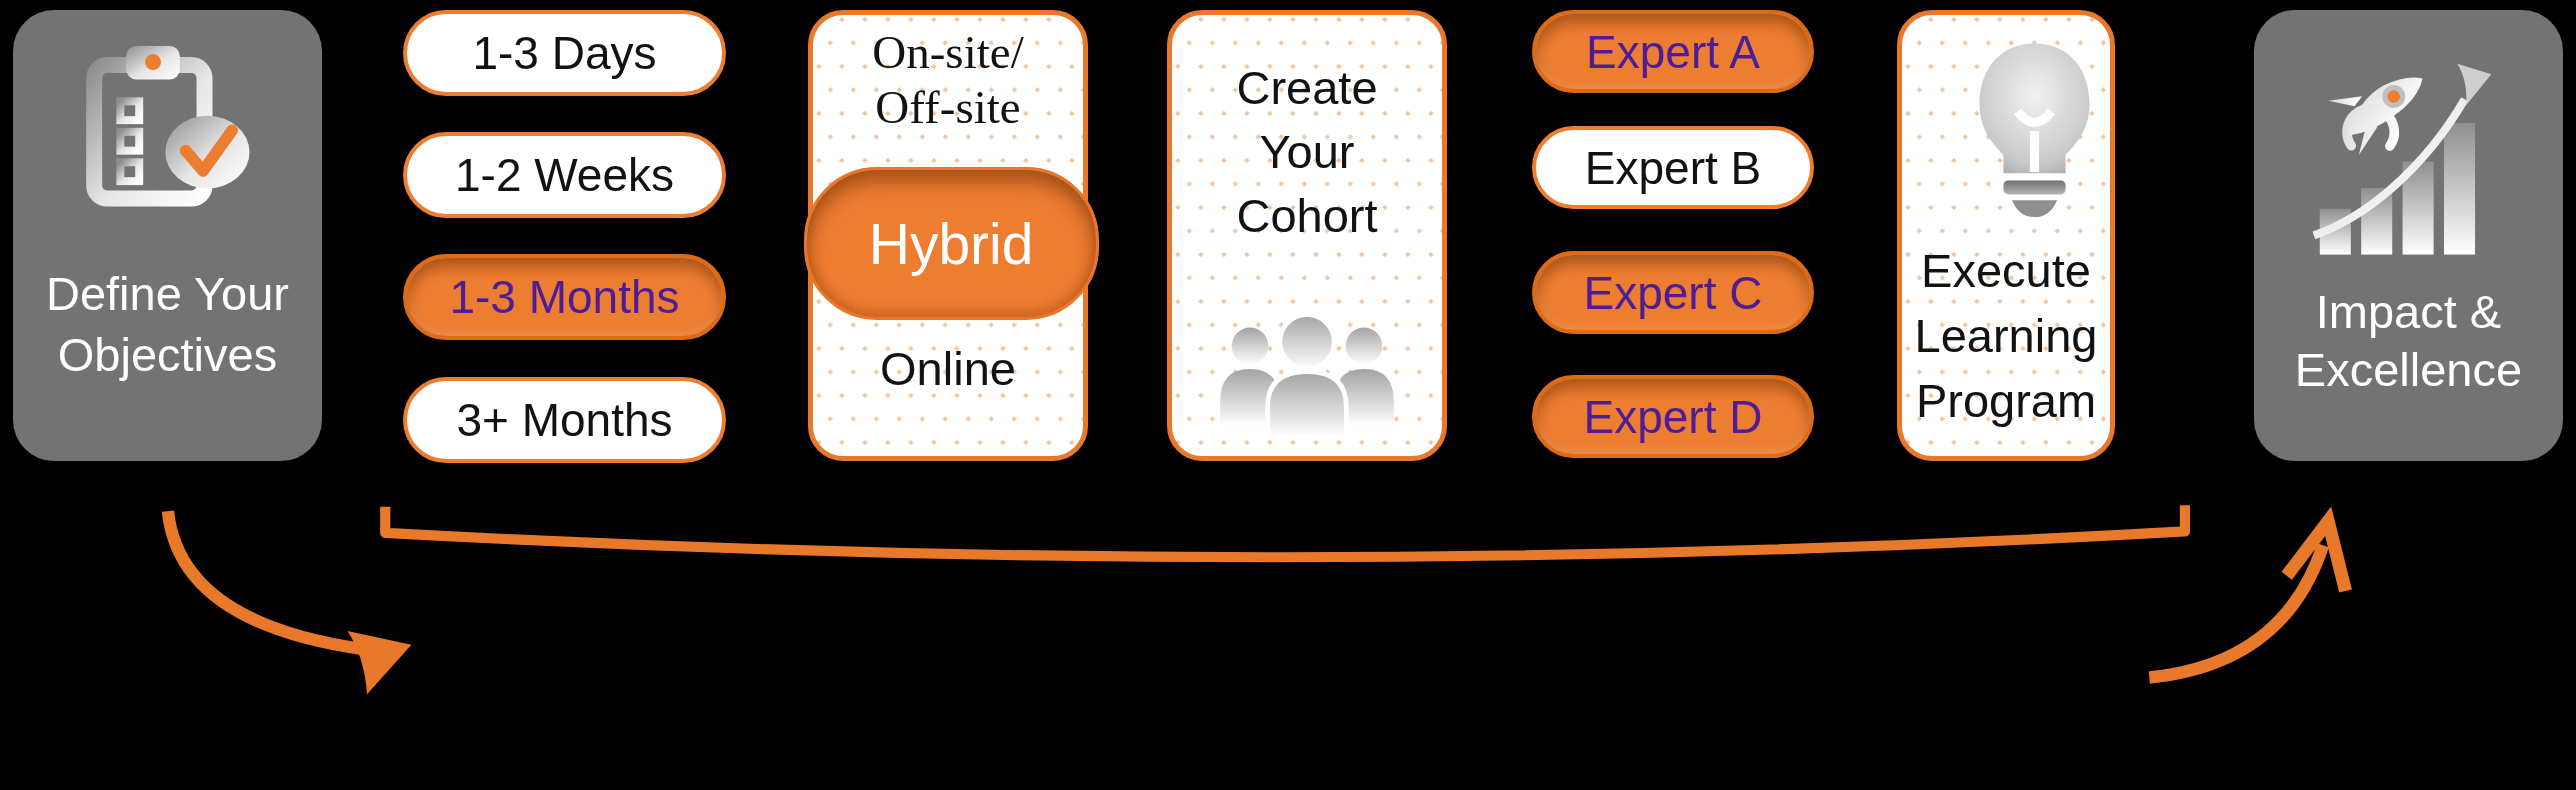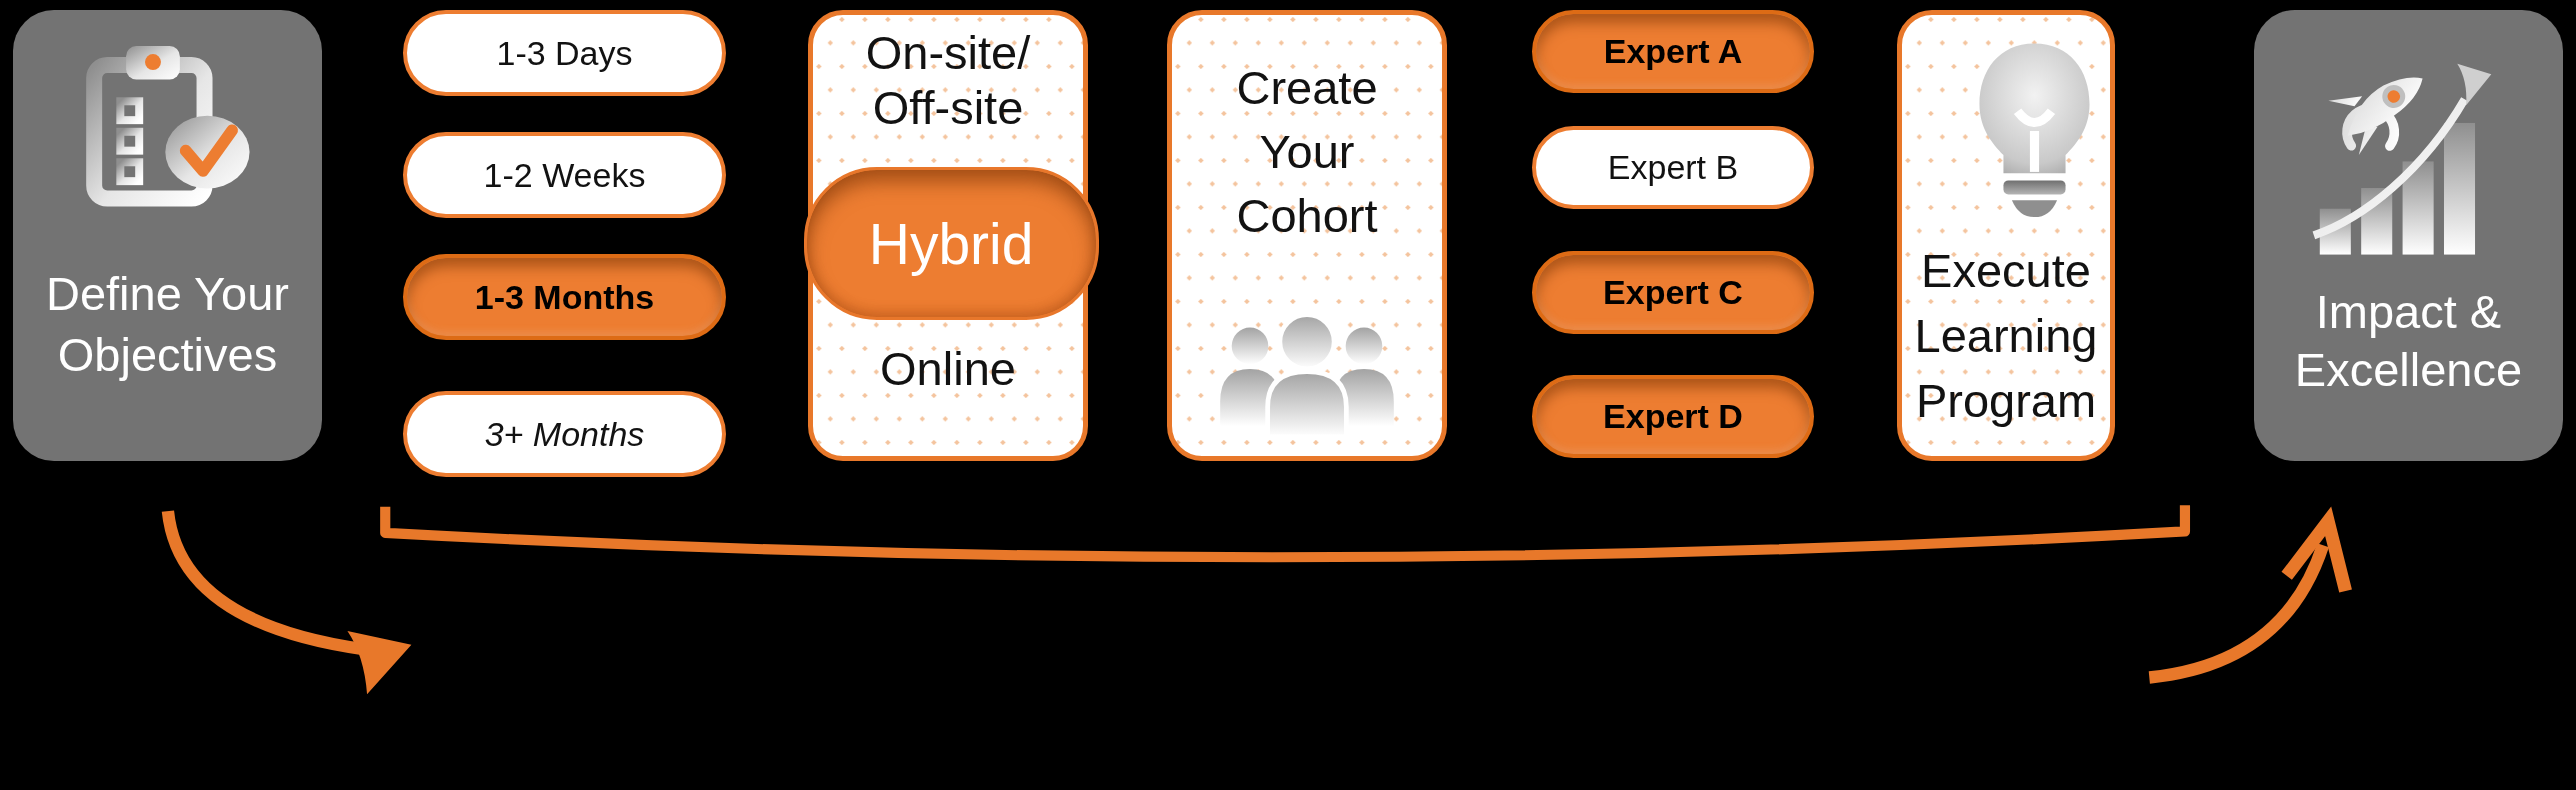--- a/index.html
+++ b/index.html
@@ -21,24 +21,24 @@
   }
 
   .card-text{position:absolute;left:0;width:100%;text-align:center;font-size:47px;}
   .card-text.light{color:#ffffff;}
   .card-text.dark{color:#121212;}
   .card-text div{white-space:nowrap;}
 
   .icon{position:absolute;}
 
   .pill{position:absolute;box-sizing:border-box;display:flex;align-items:center;justify-content:center;
-        font-size:34px;white-space:nowrap;}
+        font-size:46px;white-space:nowrap;}
   .pill.white{background:#ffffff;border:4.4px solid #ED7D31;color:#121212;}
-  .pill.orange{background:#ED7D31;border:4.4px solid #DD6B15;color:#000000;
-        box-shadow:inset 0 8.7px 13px rgba(110,45,0,.5), inset 0 -4.4px 7.3px rgba(255,230,200,.18);font-weight:bold;}
+  .pill.orange{background:#ED7D31;border:4.4px solid #DD6B15;color:#4c1d95;
+        box-shadow:inset 0 8.7px 13px rgba(110,45,0,.5), inset 0 -4.4px 7.3px rgba(255,230,200,.18);}
 
   .col2-pill{left:403px;width:323px;height:86px;border-radius:44px;}
   .col5-pill{left:1532px;width:282px;height:83px;border-radius:42px;}
 
   .hybrid-pill{position:absolute;left:-9.4px;width:calc(100% + 19px);top:152px;height:147px;
         border-radius:73px;background:#ED7D31;border:3.6px solid #E8772B;color:#fff;
         display:flex;align-items:center;justify-content:center;font-size:57px;
         box-shadow:inset 0 11.6px 19px rgba(105,42,0,.55), inset 0 -5.8px 10.2px rgba(150,60,5,.3);}
 
   .overlay{position:absolute;left:0;top:0;}
@@ -80,24 +80,24 @@
     </svg>
     <div class="card-text light" style="top:253px;line-height:61px;">
       <div>Define Your</div>
       <div>Objectives</div>
     </div>
   </section>
 
   <div class="pill col2-pill white" style="top:10.2px;">1-3 Days</div>
   <div class="pill col2-pill white" style="top:132px;">1-2 Weeks</div>
   <div class="pill col2-pill orange" style="top:254px;">1-3 Months</div>
-  <div class="pill col2-pill white" style="top:391px;font-style:italic;">3+ Months</div>
+  <div class="pill col2-pill white" style="top:377px;">3+ Months</div>
 
   <section class="card dotted" style="left:808px;width:280px;">
-    <div class="card-text dark" style="top:10.2px;line-height:55px;">
+    <div class="card-text dark" style="top:10.2px;line-height:55px;font-family:Liberation Serif, serif;">
       <div>On-site/</div>
       <div>Off-site</div>
     </div>
     <div class="hybrid-pill">Hybrid</div>
     <div class="card-text dark" style="top:326px;line-height:55px;">Online</div>
   </section>
 
   <section class="card dotted" style="left:1167px;width:280px;">
     <div class="card-text dark" style="top:41px;line-height:64px;">
       <div>Create</div>

